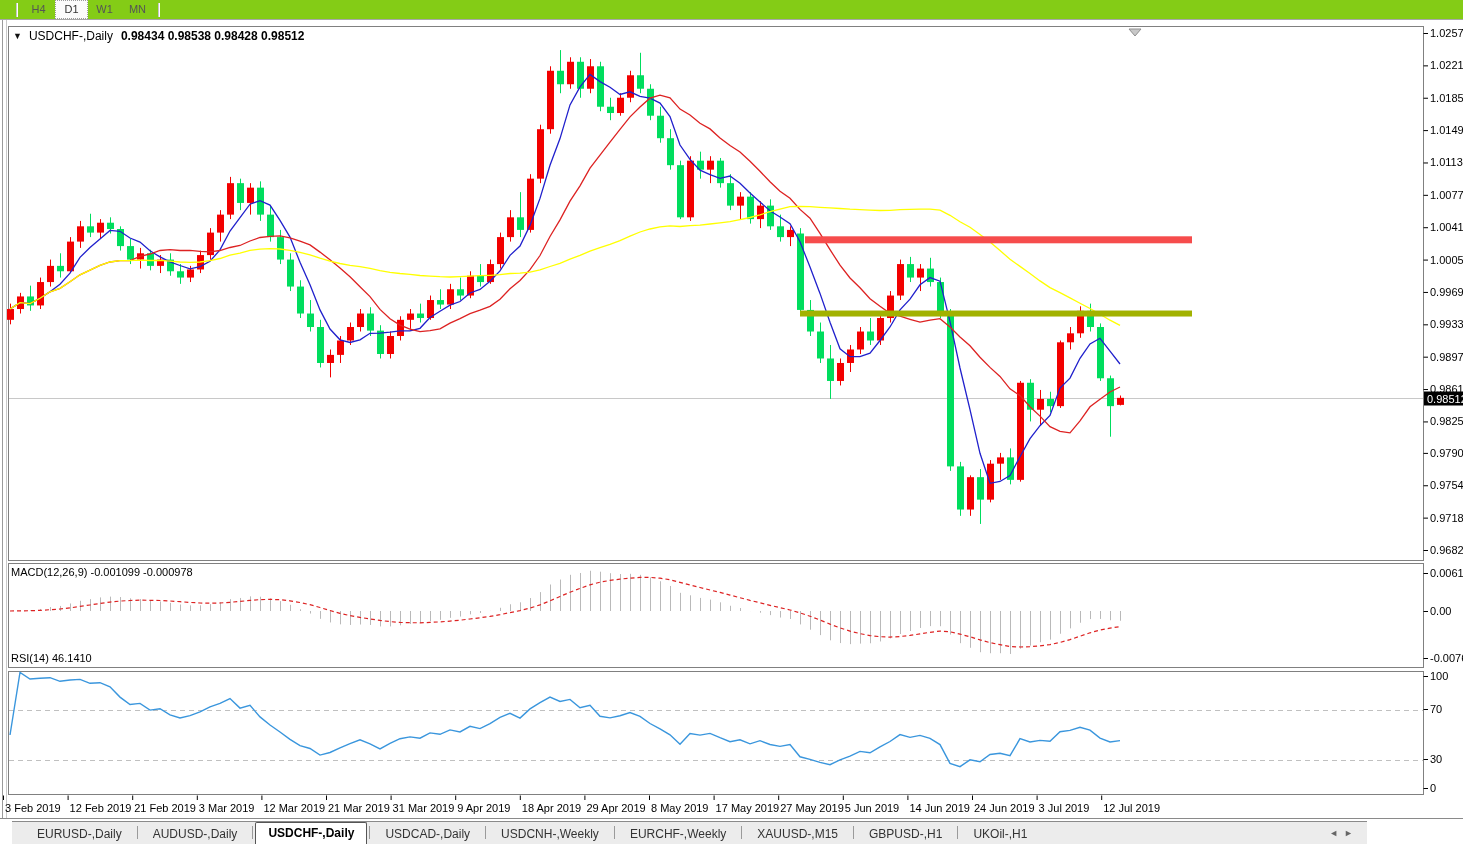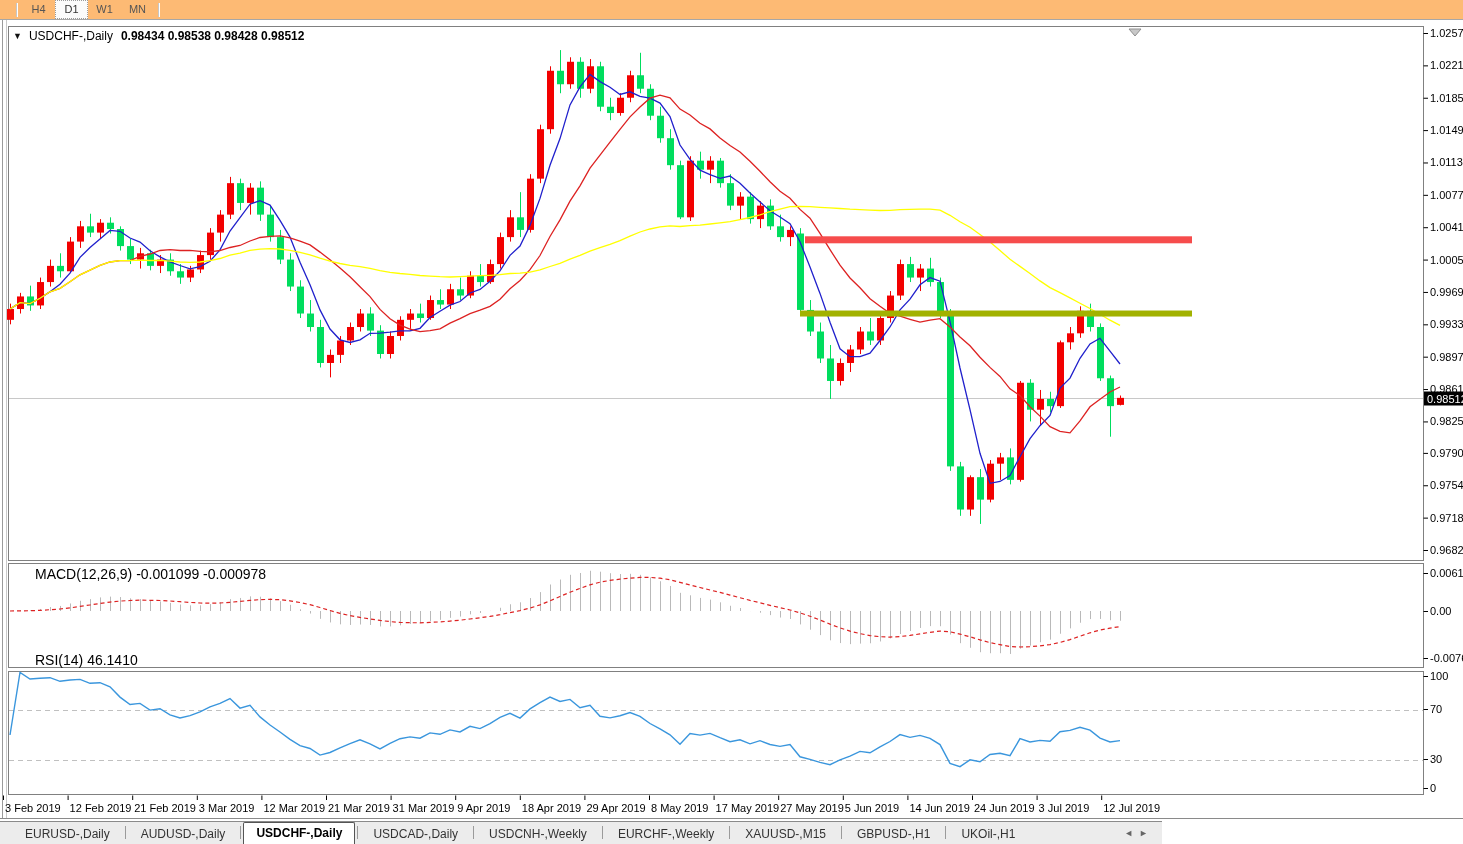--- a/index.html
+++ b/index.html
@@ -1,31 +1,31 @@
 <!DOCTYPE html>
 <html><head>
 <meta charset="utf-8">
 <style>
   html,body{margin:0;padding:0;background:#fff;}
   .window{position:relative;width:1463px;height:844px;overflow:hidden;background:#fff;
           font-family:"Liberation Sans",sans-serif;-webkit-font-smoothing:none;}
   
-  .toolbar{position:absolute;left:0;top:0;width:1463px;height:19px;background:#fdba74;
+  .toolbar{position:absolute;left:0;top:0;width:1463px;height:19px;background:#84cc16;
            border-bottom:1px solid #a7a7a7;display:flex;align-items:center;}
   .tb-sep{width:1px;height:14px;background:#c6c6c6;border-right:1px solid #fff;margin:0 4px;}
   .tf-btn{min-width:27px;height:17px;line-height:16px;text-align:center;font-size:11px;color:#555;
           background:transparent;border:1px solid transparent;padding:0 2px;cursor:default;}
   .tf-btn.active{background:#fbfbfb;border:1px dotted #9a9a9a;color:#333;}
   
-  .pane-label{position:absolute;font-size:14px;color:#000;white-space:pre;z-index:5;margin-left:24px;}
+  .pane-label{position:absolute;font-size:11px;color:#000;white-space:pre;z-index:5;}
   .chart-title{position:absolute;left:13px;top:29px;font-size:12px;color:#000;z-index:5;}
   .chart-title .tri{font-size:9px;position:relative;top:-1px;margin-right:7px;color:#111;}
   .chart-title b{font-weight:700;margin-left:8px;}
   
-  .tabbar{position:absolute;left:0;top:821px;width:1162px;height:23px;background:#ececec;
+  .tabbar{position:absolute;left:12px;top:821px;width:1355px;height:23px;background:#ececec;
           border-top:1px solid #8a8a8a;display:flex;align-items:flex-end;z-index:6;}
   .tab{height:19px;line-height:18px;padding:0 12px;font-size:12px;color:#333;margin-top:2px;
        background:transparent;border:1px solid transparent;cursor:default;white-space:nowrap;}
   .tab.active{background:#fff;border:1px solid #555;border-bottom:1px solid #fff;
               border-radius:2px 2px 0 0;font-weight:bold;color:#000;height:21px;line-height:20px;}
   .tab-sep{width:1px;height:13px;background:#9a9a9a;align-self:center;margin:0 2px;}
   .tab-nav{position:absolute;right:8px;top:6px;font-size:9px;color:#666;letter-spacing:6px;}
   svg{position:absolute;left:0;top:0;z-index:1;}
   text{font-family:"Liberation Sans",sans-serif;}
 </style>

